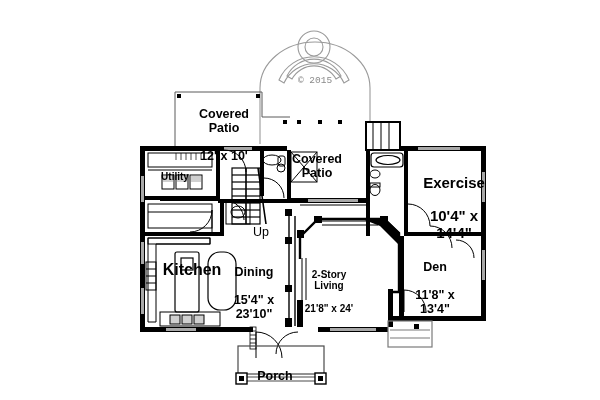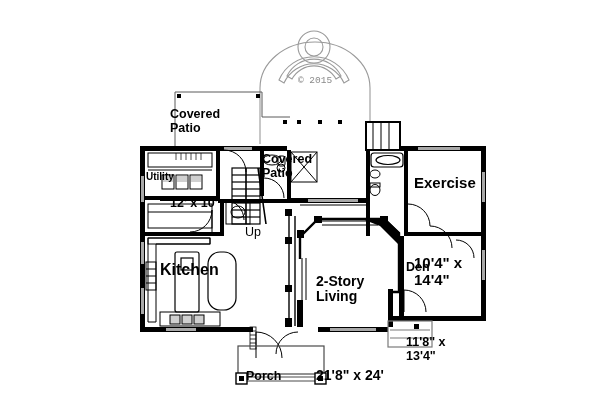--- a/index.html
+++ b/index.html
@@ -18,43 +18,43 @@
   #plan-svg {
     position: absolute;
     left: 0;
     top: 0;
     width: 600px;
     height: 400px;
     display: block;
   }
   .room-label {
     position: absolute;
+    text-align: center;
     font-family: "Liberation Sans", sans-serif;
     font-weight: bold;
     color: #000000;
     line-height: 1.12;
     white-space: pre-line;
     pointer-events: none;
   }
   .room-name {
     display: block;
     font-weight: bold;
   }
   .room-dims {
     display: block;
     font-weight: bold;
-    margin-top: 47px;
   }
   .lbl-covered-patio-small { left: 170px; top: 93px;  width: 108px; font-size: 12.5px; }
   .lbl-covered-patio-main  { left: 262px; top: 138px; width: 110px; font-size: 12.5px; }
   .lbl-utility  { left: 146px; top: 160px; width: 58px;  font-size: 10px; }
   .lbl-exercise { left: 414px; top: 158px; width: 80px;  font-size: 15px; }
   .lbl-kitchen  { left: 160px; top: 243px; width: 64px;  font-size: 16px; }
   .lbl-dining   { left: 218px; top: 251px; width: 72px;  font-size: 12.5px; }
-  .lbl-living   { left: 316px; top: 258px; width: 88px;  font-size: 14px; }
+  .lbl-living   { left: 285px; top: 258px; width: 88px;  font-size: 10px; }
   .lbl-den      { left: 406px; top: 246px; width: 58px;  font-size: 12.5px; }
   .lbl-porch    { left: 246px; top: 355px; width: 58px;  font-size: 12.5px; }
   .lbl-up       { left: 245px; top: 225px; width: 32px;  font-size: 12.5px; font-weight: normal; }
   .watermark-text {
     position: absolute;
     left: 280px;
     top: 75px;
     width: 70px;
     text-align: center;
     font-family: Liberation Mono, monospace;
@@ -369,20 +369,25 @@
   <div class="room-label lbl-exercise">
     <span class="room-name">Exercise</span>
     <span class="room-dims">10'4" x
 14'4"</span>
   </div>
 
   <div class="room-label lbl-kitchen">
     <span class="room-name">Kitchen</span>
   </div>
 
+  <div class="room-label lbl-dining">
+    <span class="room-name">Dining</span>
+    <span class="room-dims">15'4" x
+23'10"</span>
+  </div>
 
   <div class="room-label lbl-living">
     <span class="room-name">2-Story
 Living</span>
     <span class="room-dims">21'8" x 24'</span>
   </div>
 
   <div class="room-label lbl-den">
     <span class="room-name">Den</span>
     <span class="room-dims">11'8" x

